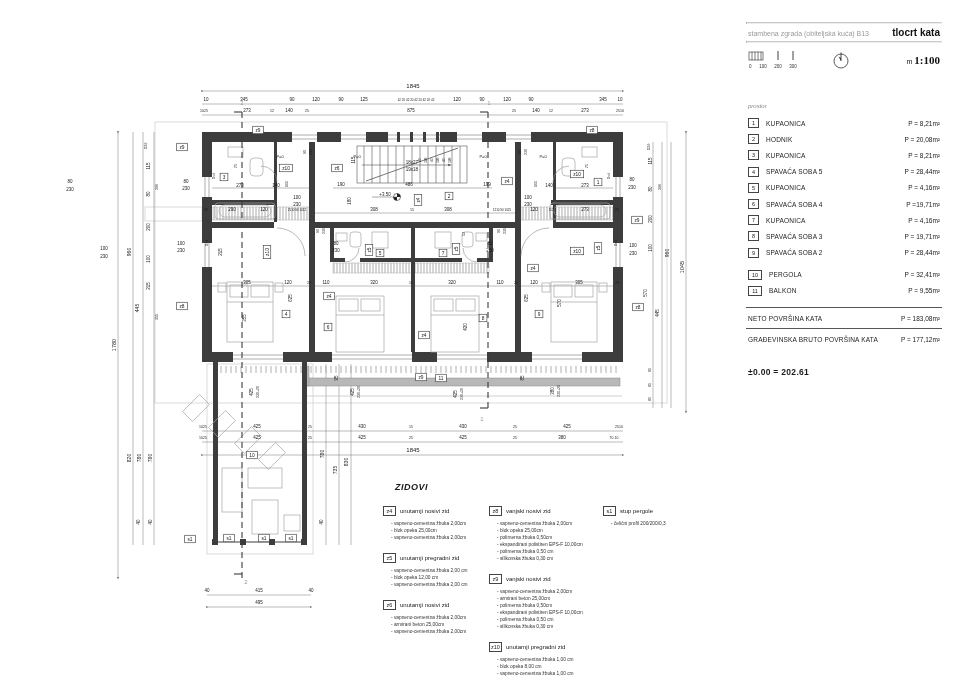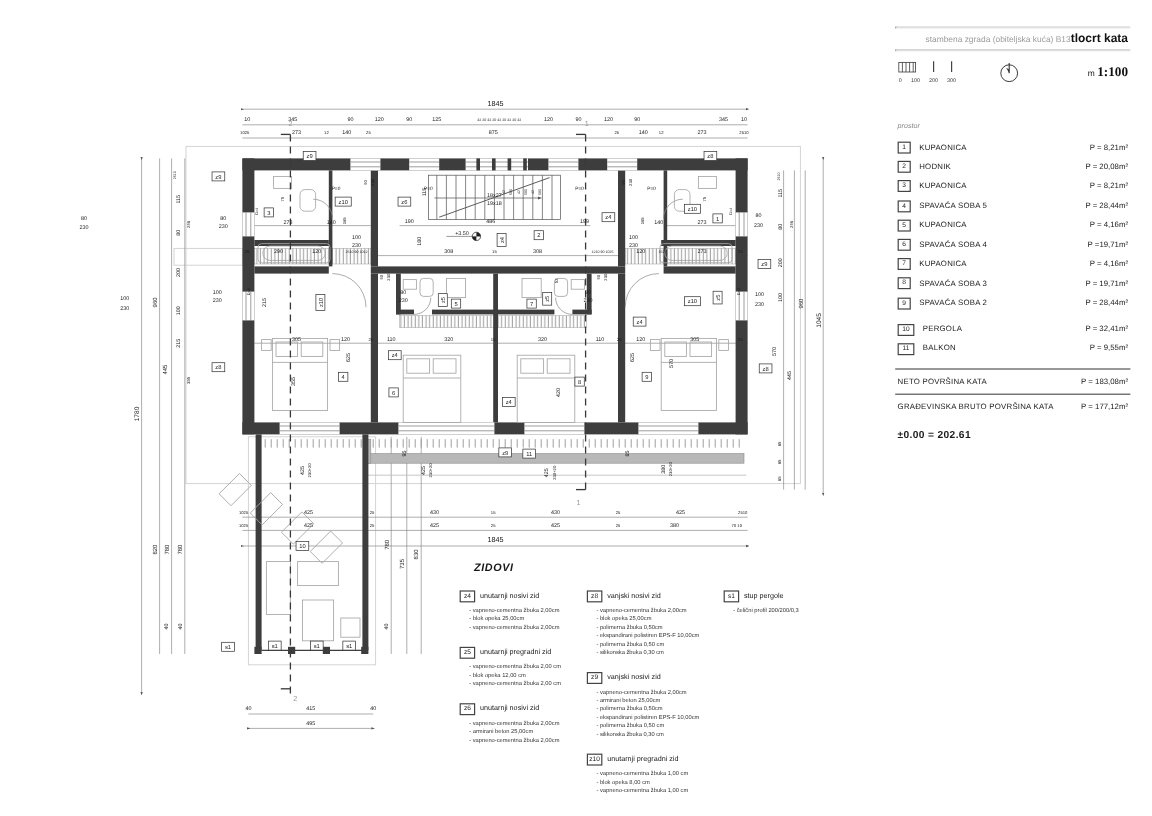--- a/index.html
+++ b/index.html
@@ -2,43 +2,43 @@
 <html><head>
 <meta charset="utf-8">
 <style>
   html,body{margin:0;padding:0;background:#fff;}
   #page{position:relative;width:960px;height:680px;background:#fff;overflow:hidden;
         font-family:"Liberation Sans","DejaVu Sans",sans-serif;color:#1a1a1a;}
   #plan-svg{position:absolute;left:0;top:0;}
   
   #right-panel{position:absolute;left:746px;top:22px;width:196px;}
   .tb-rule{border-top:1px solid #c9c9c9;margin:0;}
-  #title-row{display:flex;justify-content:flex-end;align-items:baseline;padding:3px 2px 3px 2px;}
+  #title-row{display:flex;justify-content:space-between;align-items:baseline;padding:3px 2px 3px 2px;}
   #project-name{font-size:7px;color:#9a9a9a;}
   #sheet-name{font-size:10px;font-weight:bold;color:#111;}
   #scale-row{display:flex;align-items:center;padding:4px 2px 2px 2px;height:26px;}
   #scale-bar{flex:0 0 auto;}
   #compass{margin-left:26px;}
   #scale-label{margin-left:auto;font-size:7px;color:#111;}
   #scale-label b{font-size:11px;font-weight:bold;font-family:Liberation Serif, serif;}
   
   #rooms{margin-top:28px;}
   #rooms-header{font-size:6px;font-style:italic;color:#8a8a8a;margin:0 0 6px 2px;}
   .room-row{display:flex;align-items:center;height:16.2px;}
   .room-row.gap-big{margin-top:6px;}
   .num-box{flex:0 0 auto;width:9px;height:8px;border:0.8px solid #444;font-size:5.5px;
            display:flex;align-items:center;justify-content:center;margin:0 7px 0 2px;background:#fff;}
   .num-box.wide{width:12px;}
   .room-name{font-size:6.5px;letter-spacing:0.2px;}
   .room-area{margin-left:auto;font-size:6.5px;padding-right:2px;}
   .total-row{display:flex;align-items:center;height:20px;border-top:1px solid #555;}
   .total-row .room-name{margin-left:2px;}
-  #level-note{margin-top:8px;font-size:8.5px;font-weight:bold;letter-spacing:0.3px;padding-left:2px;}
+  #level-note{margin-top:18px;font-size:8.5px;font-weight:bold;letter-spacing:0.3px;padding-left:2px;}
   
-  #walls-legend{position:absolute;left:380px;top:468px;width:350px;}
+  #walls-legend{position:absolute;left:380px;top:482px;width:350px;}
   #walls-title{font-size:9px;font-weight:bold;font-style:italic;letter-spacing:0.5px;margin-left:15px;}
   .wl-col{position:absolute;top:24px;}
   #wl-col-0{left:3px;width:100px;}
   #wl-col-1{left:109px;width:118px;}
   #wl-col-2{left:223px;width:100px;}
   .wl-item{margin-bottom:12px;}
   .wl-head{display:flex;align-items:center;margin-bottom:4px;}
   .wl-tag{flex:0 0 auto;min-width:9px;height:8px;padding:0 1px;border:0.8px solid #444;font-size:5.5px;
           display:flex;align-items:center;justify-content:center;margin-right:4px;background:#fff;}
   .wl-name{font-size:6px;}

